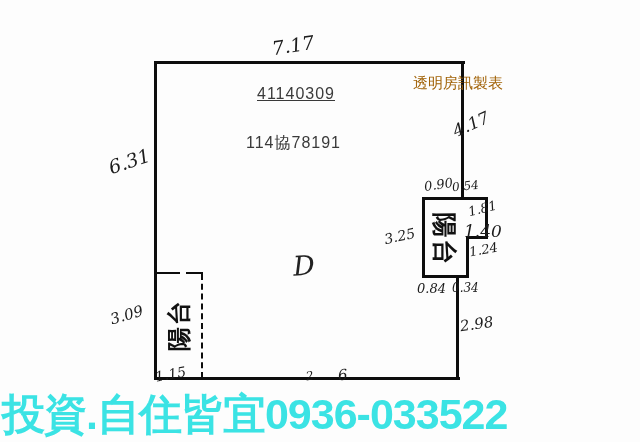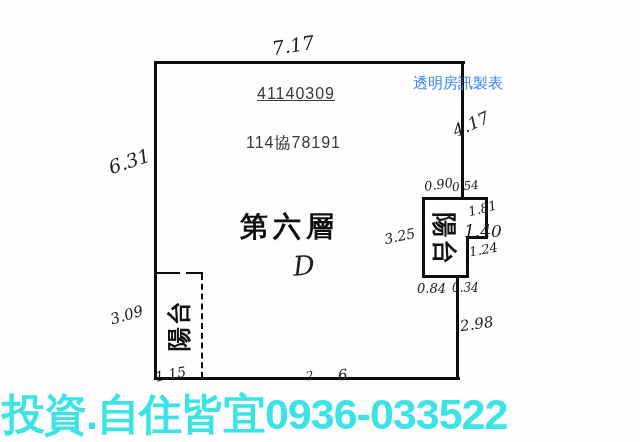--- a/index.html
+++ b/index.html
@@ -37,23 +37,22 @@
   <div class="w" style="left:466px;top:236px;width:3px;height:42px;"></div>
   <div class="w" style="left:422px;top:275px;width:47px;height:3px;"></div>
   <div class="w" style="left:422px;top:197px;width:3px;height:81px;"></div>
 
   <div class="w" style="left:154px;top:272px;width:26px;height:2px;"></div>
   <div class="w" style="left:186px;top:272px;width:17px;height:2px;"></div>
   <div class="dash-v" style="left:201px;top:274px;height:104px;"></div>
 
   <div class="txt" style="left:257px;top:85px;font-size:16px;letter-spacing:1px;text-decoration:underline;">41140309</div>
   <div class="txt" style="left:246px;top:105px;font-size:16px;letter-spacing:1px;margin-top:28px;">114協78191</div>
-  <div class="txt" style="left:413px;top:74px;font-size:15px;color:#3b82f6;">透明房訊製表</div>
+  <div class="txt" style="left:413px;top:74px;font-size:15px;color:#a16207;">透明房訊製表</div>
 
-  <div id="floor-label">第六層</div>
   <div id="unit-label">D</div>
 
   <div class="cjk-v" style="left:153px;top:309px;width:52px;font-size:24px;transform:rotate(-90deg);">陽台</div>
   <div class="cjk-v" style="left:418px;top:222px;width:52px;font-size:25px;transform:rotate(90deg);">陽台</div>
 
   <div class="hw" style="left:272px;top:34px;font-size:19px;transform:rotate(-9deg);">7.17</div>
   <div class="hw" style="left:452px;top:114px;font-size:17px;transform:rotate(-24deg);">4.17</div>
   <div class="hw" style="left:108px;top:150px;font-size:19px;transform:rotate(-18deg);">6.31</div>
   <div class="hw" style="left:384px;top:228px;font-size:14px;transform:rotate(-12deg);">3.25</div>
   <div class="hw" style="left:424px;top:177px;font-size:13px;transform:rotate(-8deg);">0.90</div>

